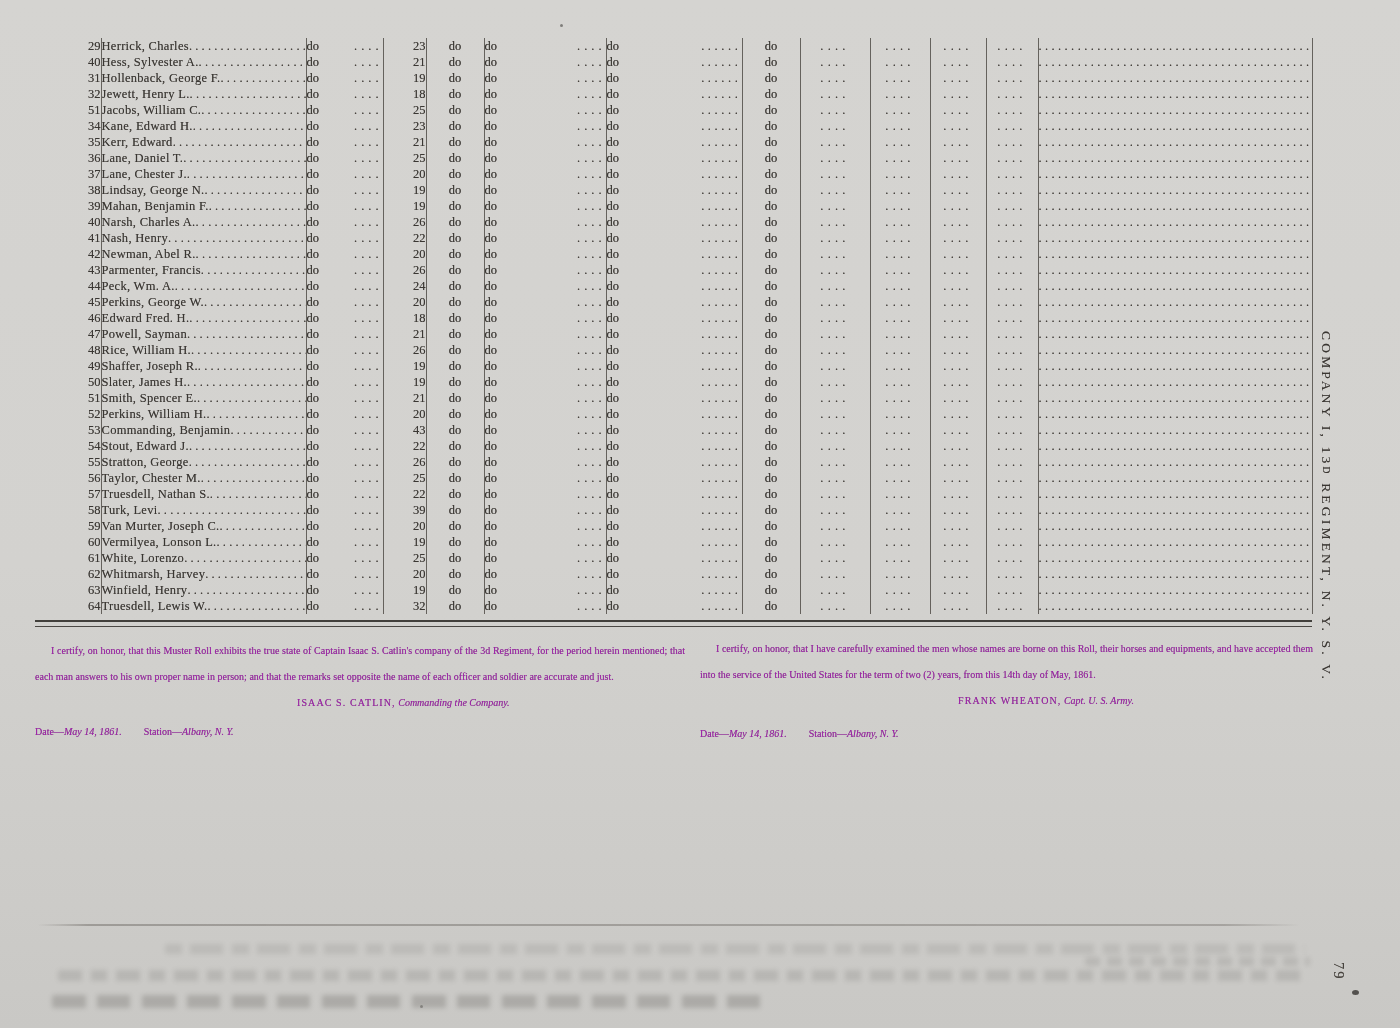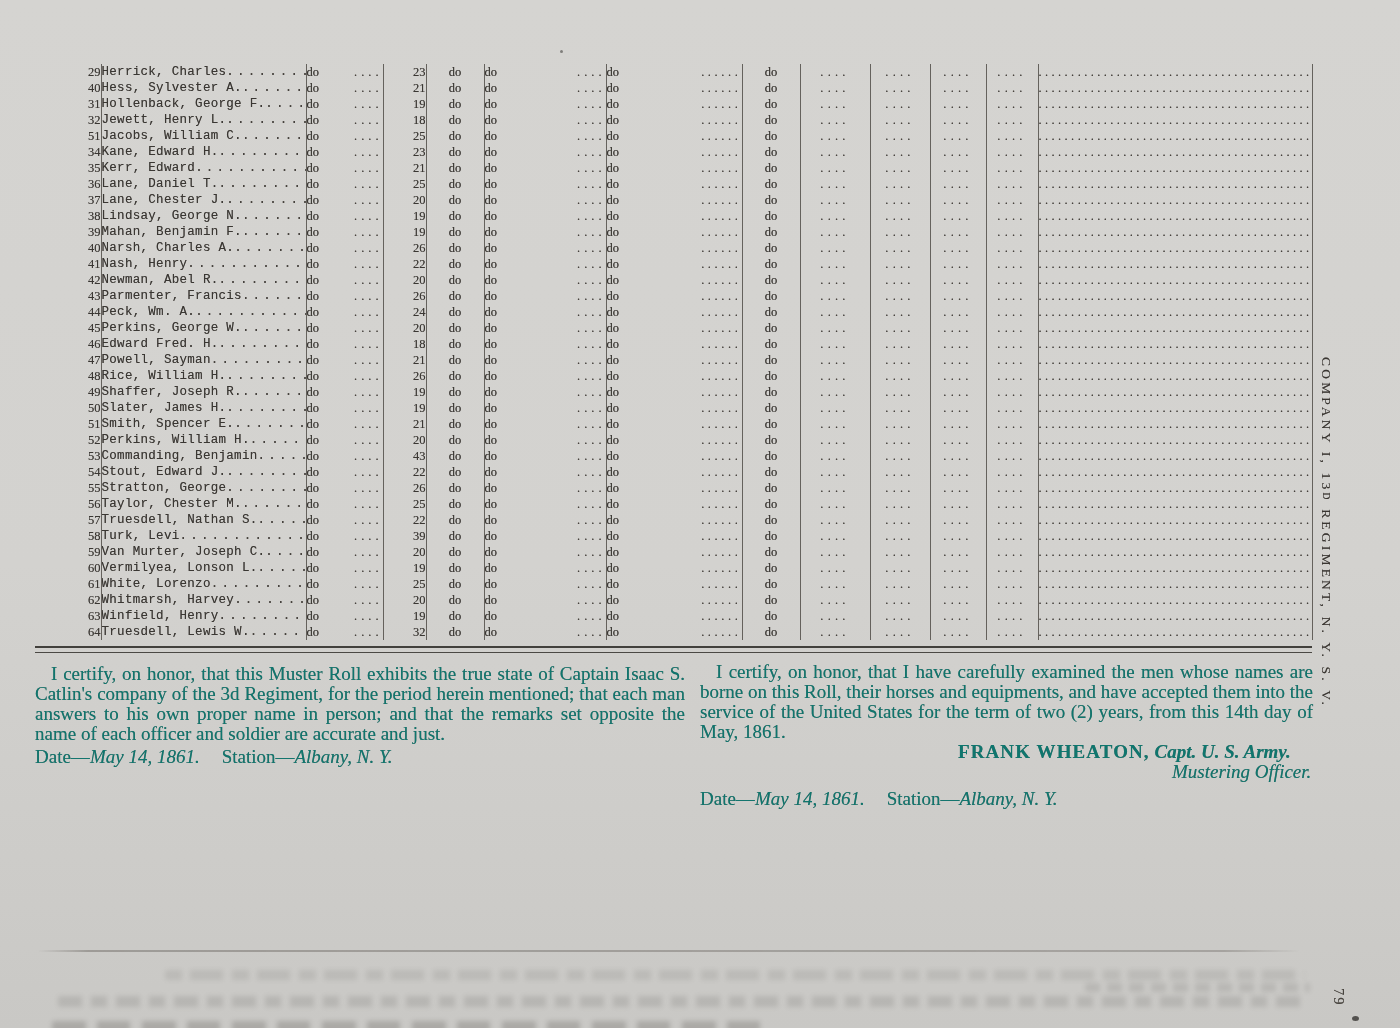--- a/index.html
+++ b/index.html
@@ -1,36 +1,36 @@
 <!DOCTYPE html>
 <html><head>
 <meta charset="utf-8">
 <style>
   html,body{margin:0;padding:0;}
   body{
     width:1400px;height:1028px;overflow:hidden;position:relative;
     font-family:"Liberation Serif", serif;
     background:linear-gradient(180deg,#d5d4d1 0%, #d3d2cf 55%, #cccbc8 88%, #c9c8c5 100%);
   }
-  .scan{position:absolute;inset:0;margin-top:26px;}
+  .scan{position:absolute;inset:0;}
 
   
   table.muster{
     position:absolute;left:35px;top:38px;width:1277px;
     border-collapse:collapse;table-layout:fixed;
     font-size:12.5px;color:#3a3733;
     text-shadow:0 0 .5px rgba(52,48,44,.55);
   }
   table.muster td{
     height:16px;line-height:16px;padding:0;overflow:hidden;white-space:nowrap;
     border-right:1px solid rgba(58,54,48,.72);
     vertical-align:middle;
   }
   td.c-no{text-align:right;padding-right:8px;}
-  td.c-name{padding-left:9px;font-family:Liberation Mono, monospace;}
+  td.c-name{padding-left:9px;}
   td.c-name .cellflex, td.c-rank .cellflex, td.c-c6 .cellflex, td.c-c7 .cellflex{
     display:flex;align-items:baseline;width:100%;
   }
   .nm{flex:0 0 auto;letter-spacing:.3px;}
   .lead{flex:1 1 auto;overflow:hidden;white-space:nowrap;min-width:0;}
   .lead::after{content:"...................................................";letter-spacing:3.2px;color:#45413c;}
   td.c-rank{padding-left:12px;padding-right:5px;}
   td.c-age{text-align:right;}
   td.c-c5, td.c-c8{text-align:center;}
   td.c-c6{padding-left:32px;padding-right:8px;}
@@ -49,28 +49,28 @@
   }
 
   
   .double-rule{
     position:absolute;left:35px;top:620px;width:1277px;height:4px;
     border-top:2px solid rgba(42,39,35,.85);
     border-bottom:1.6px solid rgba(42,39,35,.8);
   }
 
   
-  .cert{position:absolute;color:#0f766e;font-size:19px;line-height:20px;
+  .cert{position:absolute;color:#a21caf;font-size:10px;line-height:26px;
         text-shadow:0 0 .5px rgba(45,42,38,.5);}
   .cert p{margin:0;text-align:justify;text-indent:16px;}
   .cert-left{left:35px;top:638px;width:650px;}
   .cert-right{left:700px;top:636px;width:613px;}
   .sigline{white-space:nowrap;}
   .cert-left .sigline{padding-left:262px;}
-  .cert-right .sigline{padding-left:258px;font-weight:bold;}
+  .cert-right .sigline{padding-left:258px;}
   .sigline .caps{letter-spacing:1.1px;}
   .sigline i{font-family:"Liberation Serif",serif;}
   .subsig{padding-left:472px;font-style:italic;}
   .dateline{margin-top:3px;white-space:nowrap;}
   .cert-right .dateline{margin-top:7px;}
   .dateline .spacer{display:inline-block;width:22px;}
 
   
   .side-caption{
     position:absolute;left:1318px;top:331px;height:410px;
@@ -1388,32 +1388,35 @@
           <td class="c-dots"></td>
           <td class="c-rem"></td>
         </tr>
       </tbody>
   </table>
 
   <div class="double-rule"></div>
 
   <div class="cert cert-left">
     <p>I certify, on honor, that this Muster Roll exhibits the true state of Captain Isaac S. Catlin's company of the 3d Regiment, for the period herein mentioned; that each man answers to his own proper name in person; and that the remarks set opposite the name of each officer and soldier are accurate and just.</p>
+    <div class="sigline">
+      <span class="caps">ISAAC S. CATLIN,</span>
+      <i>Commanding the Company.</i>
+    </div>
     <div class="dateline">
       <span>Date—</span><i>May 14, 1861.</i><span class="spacer"></span><span>Station—</span><i>Albany, N. Y.</i>
     </div>
   </div>
 
   <div class="cert cert-right">
     <p>I certify, on honor, that I have carefully examined the men whose names are borne on this Roll, their horses and equipments, and have accepted them into the service of the United States for the term of two (2) years, from this 14th day of May, 1861.</p>
     <div class="sigline">
       <span class="caps">FRANK WHEATON,</span>
       <i>Capt. U. S. Army.</i>
     </div>
-    <div class="subsig">Mustering Officer.</div>
     <div class="dateline">
       <span>Date—</span><i>May 14, 1861.</i><span class="spacer"></span><span>Station—</span><i>Albany, N. Y.</i>
     </div>
   </div>
 
   <div class="side-caption"><span>COMPANY I, 13</span><span class="ord">D</span><span> REGIMENT, N. Y. S. V.</span></div>
 
   <div class="pageno">79</div>
 
   <div class="faint-rule"></div>

